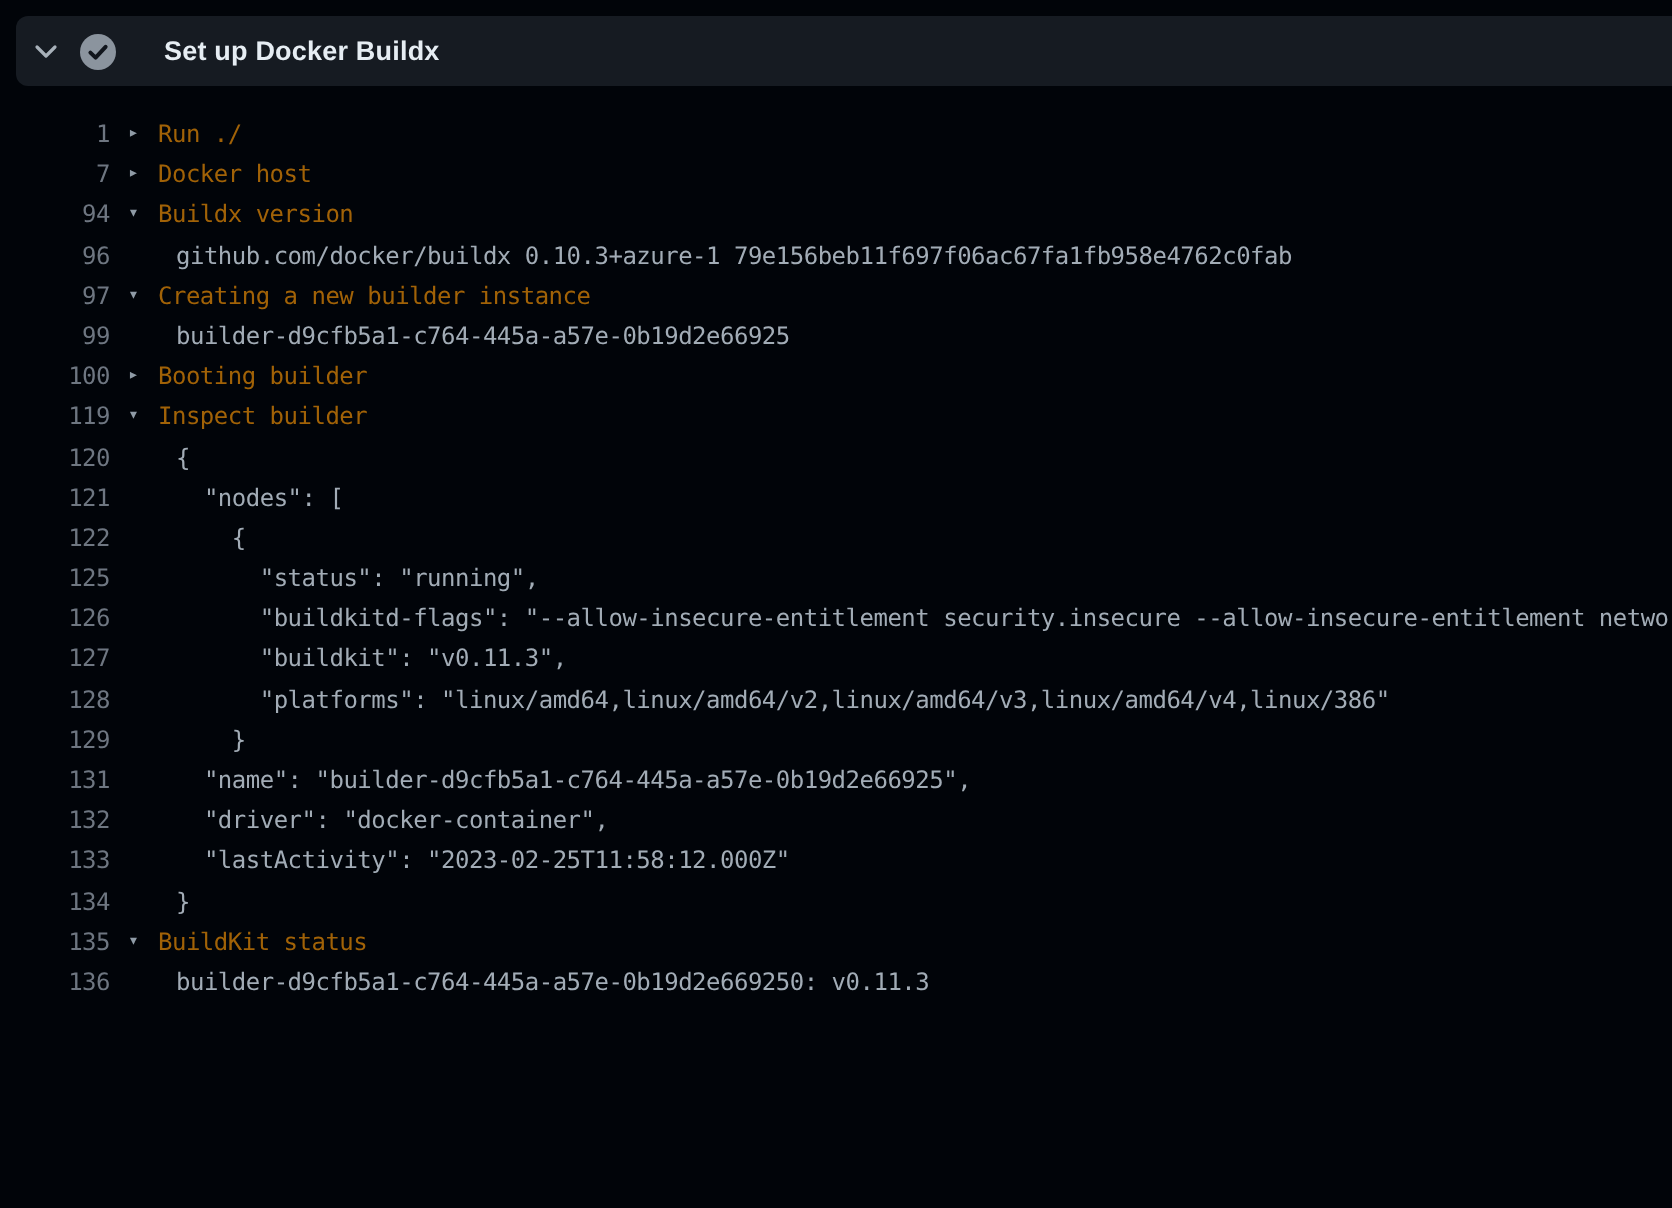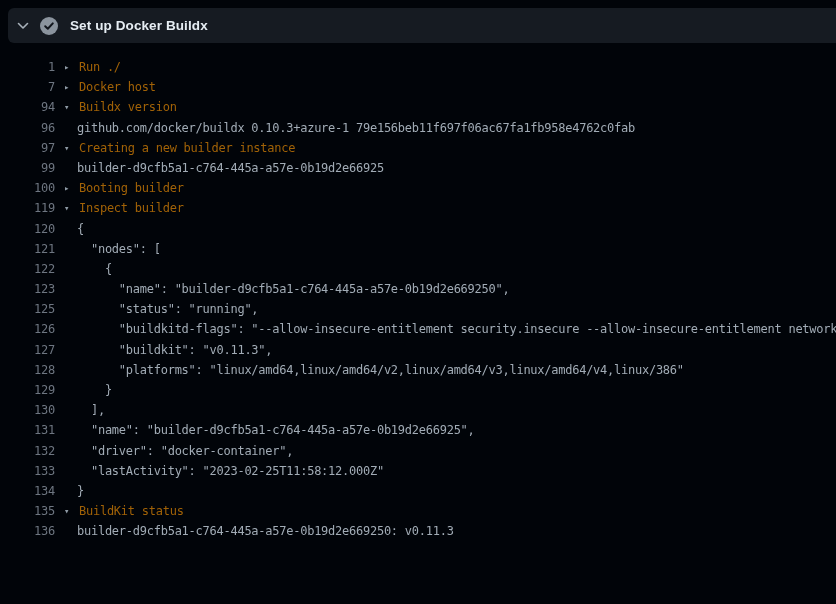--- a/index.html
+++ b/index.html
@@ -35,21 +35,21 @@
     cursor: pointer;
     flex: none;
   }
   .status-circle {
     width: 18px;
     height: 18px;
     flex: none;
     margin: 0 0 0 2px;
   }
   .step-title {
-    margin-left: 12px;
+    margin-left: 24px;
     color: #e6edf3;
     font-size: 13.5px;
     font-weight: 600;
     letter-spacing: 0.1px;
     white-space: nowrap;
   }
   .log {
     position: absolute;
     top: 57px;
     left: 0;
@@ -75,21 +75,21 @@
   .row .marker {
     display: inline-block;
     width: 15px;
     padding-left: 9px;
     font-size: 9px;
     color: #8f9ba6;
     flex: none;
   }
   .row.group { cursor: pointer; }
   .row.group .text { color: #a16207; }
-  .row.output .text { padding-left: 22px; color: #a2acb6; }
+  .row.output .text { padding-left: 33px; color: #a2acb6; }
   .row.command .text { padding-left: 29px; color: #4689d8; font-weight: bold; }
   .text { flex: none; white-space: pre; }
 </style>
 </head>
 <body>
 
 <div class="step-header">
   <button class="chev-btn">
     <svg width="14" height="14" viewBox="0 0 14 14">
       <path d="M2.5 4.5 L7 9 L11.5 4.5" fill="none" stroke="#a8b1ba" stroke-width="1.6" stroke-linecap="round" stroke-linejoin="round"></path>
@@ -107,26 +107,24 @@
     <div class="row group"><a class="num">7</a><span class="marker">▸</span><span class="text">Docker host</span></div>
     <div class="row group"><a class="num">94</a><span class="marker">▾</span><span class="text">Buildx version</span></div>
     <div class="row output"><a class="num">96</a><span class="text">github.com/docker/buildx 0.10.3+azure-1 79e156beb11f697f06ac67fa1fb958e4762c0fab</span></div>
     <div class="row group"><a class="num">97</a><span class="marker">▾</span><span class="text">Creating a new builder instance</span></div>
     <div class="row output"><a class="num">99</a><span class="text">builder-d9cfb5a1-c764-445a-a57e-0b19d2e66925</span></div>
     <div class="row group"><a class="num">100</a><span class="marker">▸</span><span class="text">Booting builder</span></div>
     <div class="row group"><a class="num">119</a><span class="marker">▾</span><span class="text">Inspect builder</span></div>
     <div class="row output"><a class="num">120</a><span class="text">{</span></div>
     <div class="row output"><a class="num">121</a><span class="text">  "nodes": [</span></div>
     <div class="row output"><a class="num">122</a><span class="text">    {</span></div>
-    <div class="row output"><a class="num">123</a><span class="text">      "name": "builder-d9cfb5a1-c764-445a-a57e-0b19d2e669250",</span></div>
     <div class="row output"><a class="num">125</a><span class="text">      "status": "running",</span></div>
     <div class="row output"><a class="num">126</a><span class="text">      "buildkitd-flags": "--allow-insecure-entitlement security.insecure --allow-insecure-entitlement network.host",</span></div>
     <div class="row output"><a class="num">127</a><span class="text">      "buildkit": "v0.11.3",</span></div>
     <div class="row output"><a class="num">128</a><span class="text">      "platforms": "linux/amd64,linux/amd64/v2,linux/amd64/v3,linux/amd64/v4,linux/386"</span></div>
     <div class="row output"><a class="num">129</a><span class="text">    }</span></div>
-    <div class="row output"><a class="num">130</a><span class="text">  ],</span></div>
     <div class="row output"><a class="num">131</a><span class="text">  "name": "builder-d9cfb5a1-c764-445a-a57e-0b19d2e66925",</span></div>
     <div class="row output"><a class="num">132</a><span class="text">  "driver": "docker-container",</span></div>
     <div class="row output"><a class="num">133</a><span class="text">  "lastActivity": "2023-02-25T11:58:12.000Z"</span></div>
     <div class="row output"><a class="num">134</a><span class="text">}</span></div>
     <div class="row group"><a class="num">135</a><span class="marker">▾</span><span class="text">BuildKit status</span></div>
     <div class="row output"><a class="num">136</a><span class="text">builder-d9cfb5a1-c764-445a-a57e-0b19d2e669250: v0.11.3</span></div>
   </div>
 
 </body></html>

